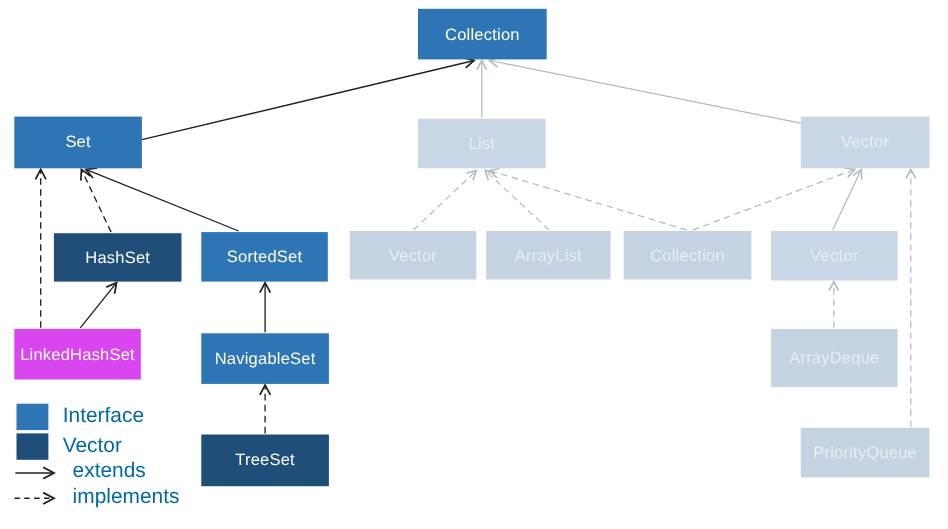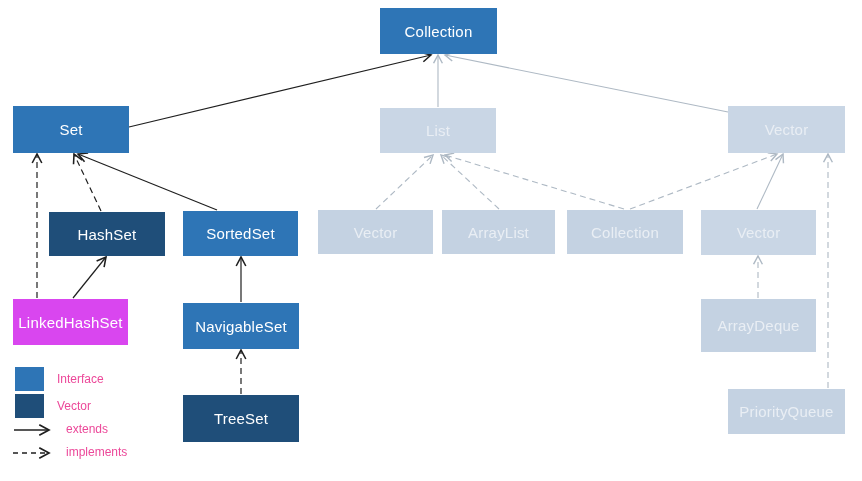--- a/index.html
+++ b/index.html
@@ -12,21 +12,21 @@
   #arrow-dark path{stroke:var(--edge-dark);}
   #arrow-muted path{stroke:var(--edge-muted);}
   .node{
     position:absolute;display:flex;align-items:center;justify-content:center;
     font-size:15px;letter-spacing:.2px;white-space:nowrap;
   }
   .legend-row{position:absolute;left:13px;display:flex;align-items:center;height:24px;}
   .swatch{display:inline-block;width:29px;height:24px;margin-left:2px;}
   .swatch.interface{background:var(--interface);}
   .swatch.class{background:var(--class);}
-  .legend-label{font-size:12px;color:#ec4899;margin-left:13px;}
+  .legend-label{font-size:19px;color:#0369a1;margin-left:13px;}
   .legend-arrow{width:45px;height:14px;flex:0 0 45px;}
   .legend-arrow line{stroke:var(--edge-dark);stroke-width:1.3;}
   .legend-arrow line.dashed{stroke-dasharray:5 4;}
 </style>
 </head>
 <body>
 
 <div class="canvas">
 
   <svg class="edges" width="862" height="481">

